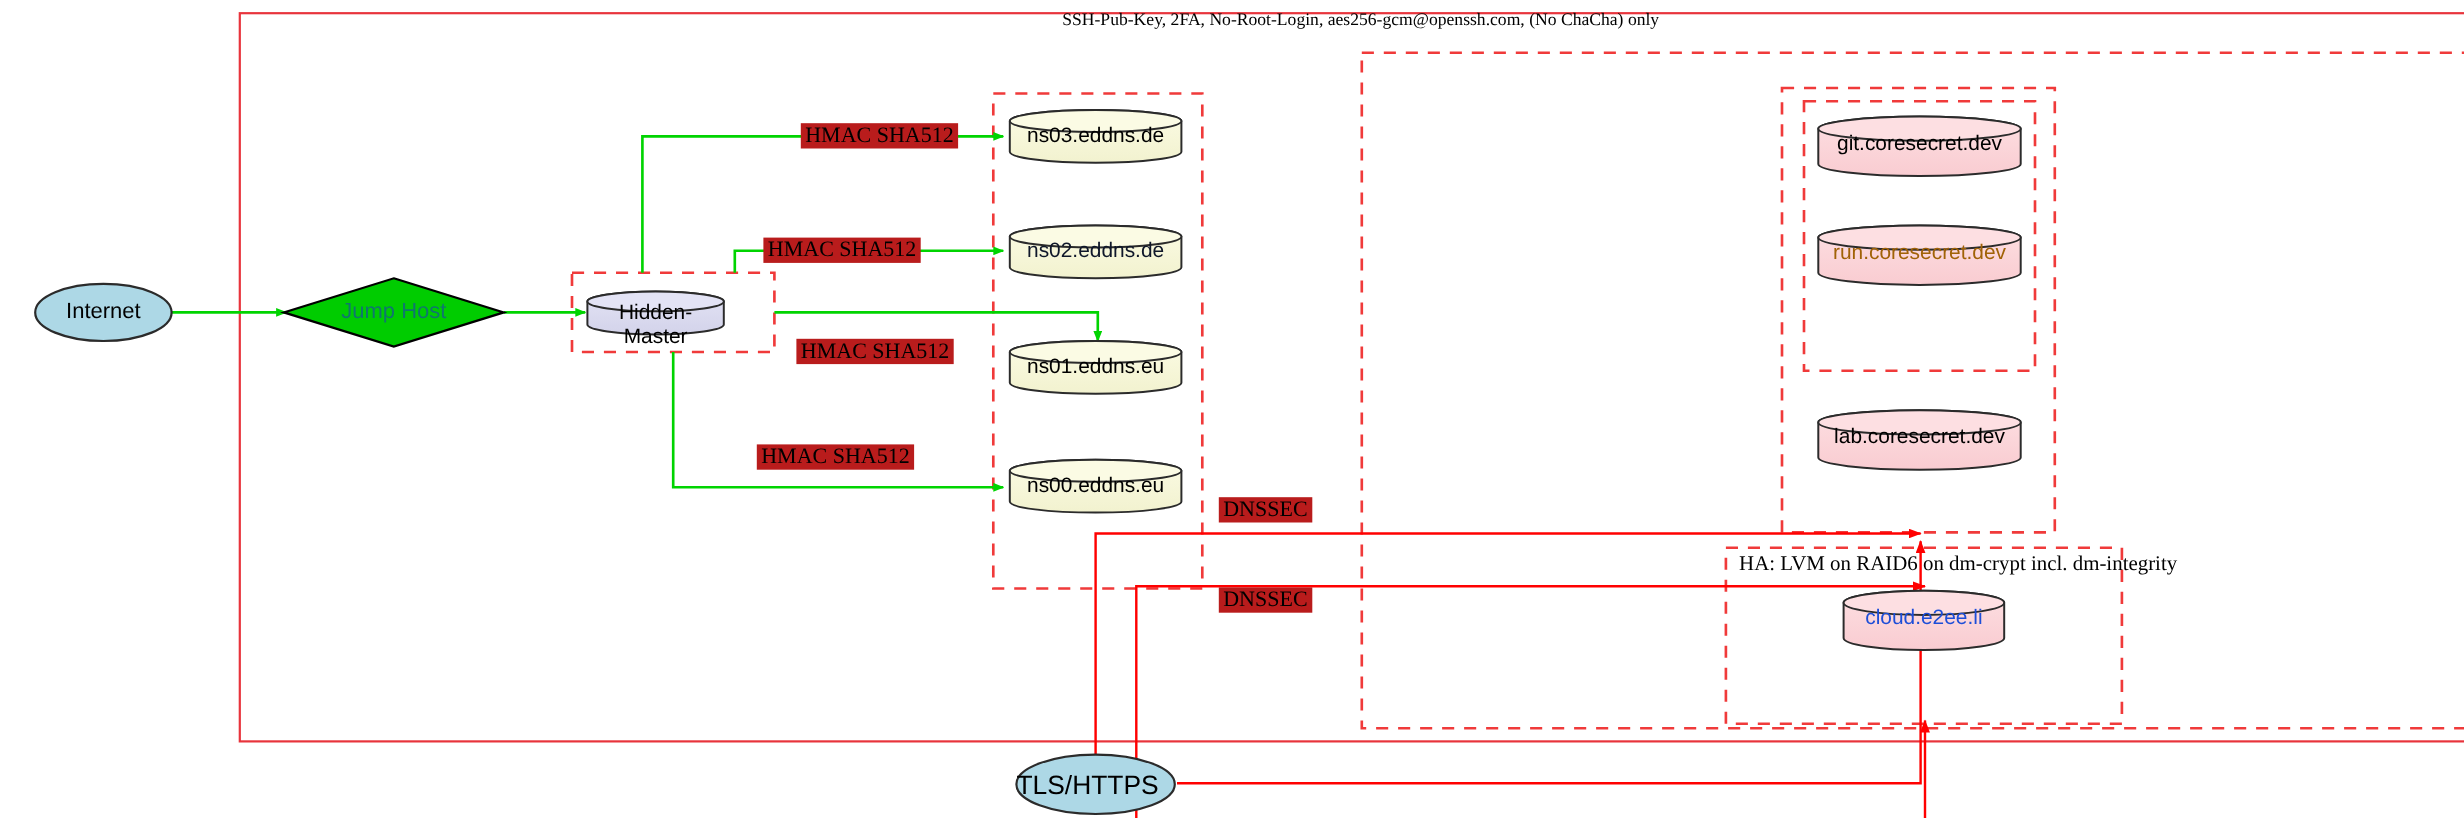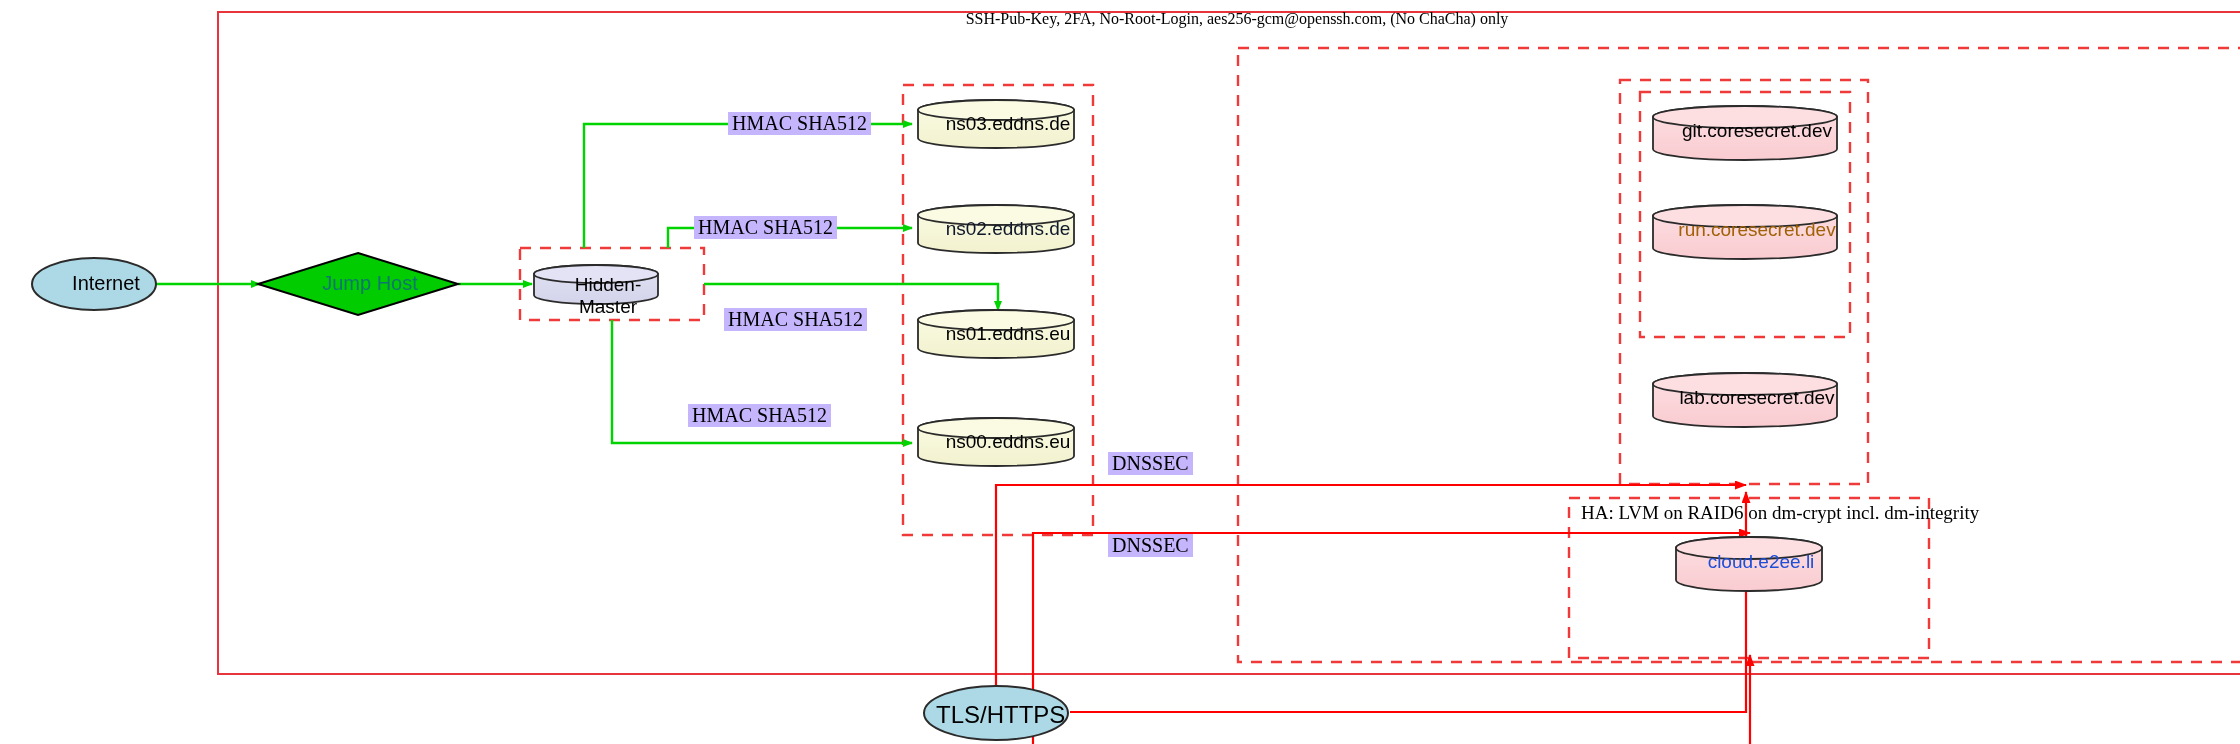--- a/index.html
+++ b/index.html
@@ -1,29 +1,29 @@
 <!DOCTYPE html>
 <html><head>
 <meta charset="utf-8">
 <style>
   html,body{margin:0;padding:0;background:#ffffff;}
   body{width:2240px;height:744px;position:relative;overflow:hidden;
        font-family:"Liberation Sans",sans-serif;}
   #stage{position:absolute;left:0;top:0;width:1880px;height:744px;margin-left:28px;}
   svg.layer{position:absolute;left:0;top:0;width:2240px;height:744px;overflow:visible;}
-  .node{position:absolute;padding-left:12px;}
+  .node{position:absolute;}
 
   
   .grp-label{position:absolute;white-space:nowrap;color:#000;
              font-family:"Liberation Serif",serif;}
 
   
   .edge-label{position:absolute;white-space:nowrap;color:#000;
               font-family:"Liberation Serif",serif;font-size:20px;
-              background:#c4b5fd;padding:0 4px;}
+              background:#b91c1c;padding:0 4px;}
 </style>
 </head>
 <body>
 
 <div id="stage">
 
   <svg class="layer" viewBox="0 0 2240 744">
     <defs>
       <marker id="arrGreen" markerWidth="10" markerHeight="8" refX="9" refY="4" orient="auto" markerUnits="userSpaceOnUse">
         <path d="M0,0 L10,4 L0,8 z" fill="#00d400"></path>

